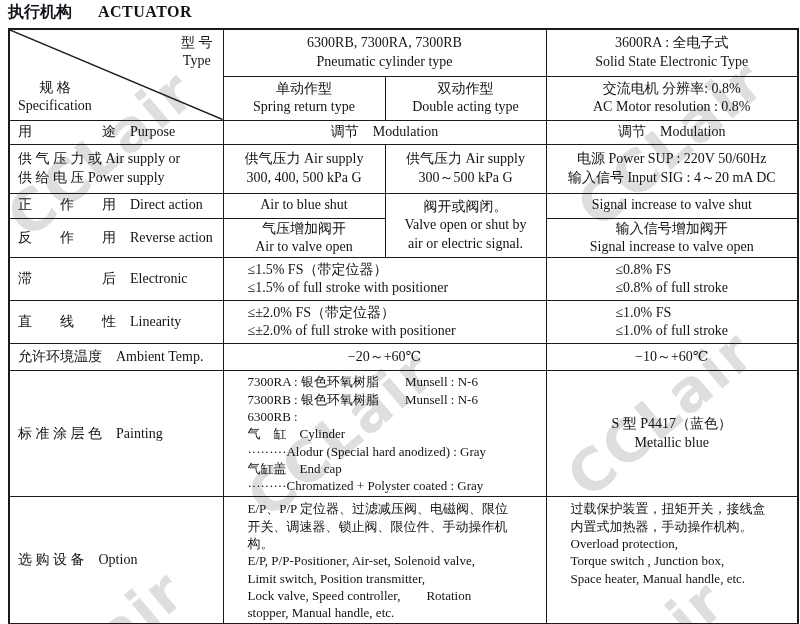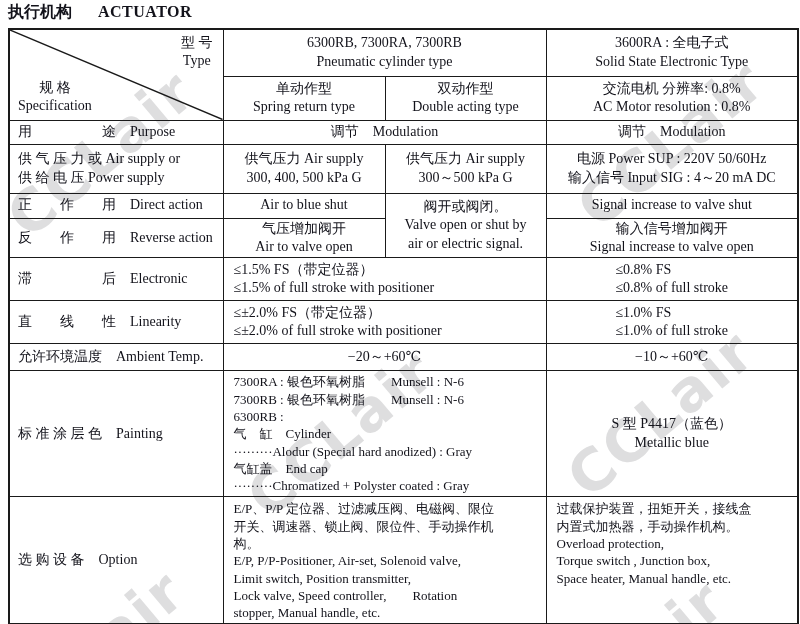--- a/index.html
+++ b/index.html
@@ -16,21 +16,21 @@
   .page-title .en { margin-left: 26px; letter-spacing: 0.5px; }
 
   table.spec { position: absolute; left: 8px; top: 28px; z-index: 1;
                width: 789px; border-collapse: collapse; table-layout: fixed;
                border: 2px solid #1a1a1a; background: transparent; }
   td { border: 1px solid #1a1a1a; font-size: 14px; line-height: 1.32;
        text-align: center; vertical-align: middle; padding: 1px 4px; overflow: hidden; }
   td .t { white-space: pre-line; display: inline-block; }
 
   td.lbl { text-align: left; padding-left: 8px; }
-  td.left { text-align: left; padding-left: 10px; }
+  td.left { text-align: left; padding-left: 24px; }
   td.top { vertical-align: top; padding-top: 3px; }
   td.small { font-size: 13px; line-height: 1.33; }
   .ib-left { text-align: left; }
 
   
   td.corner { position: relative; padding: 16px; }
   .corner-svg { position: absolute; inset: 0; width: 100%; height: 100%; }
   .corner-type { position: absolute; top: 4px; right: 10px; text-align: center; white-space: pre-line; }
   .corner-spec { position: absolute; bottom: 4px; left: 8px; text-align: center; white-space: pre-line; }
 </style>

